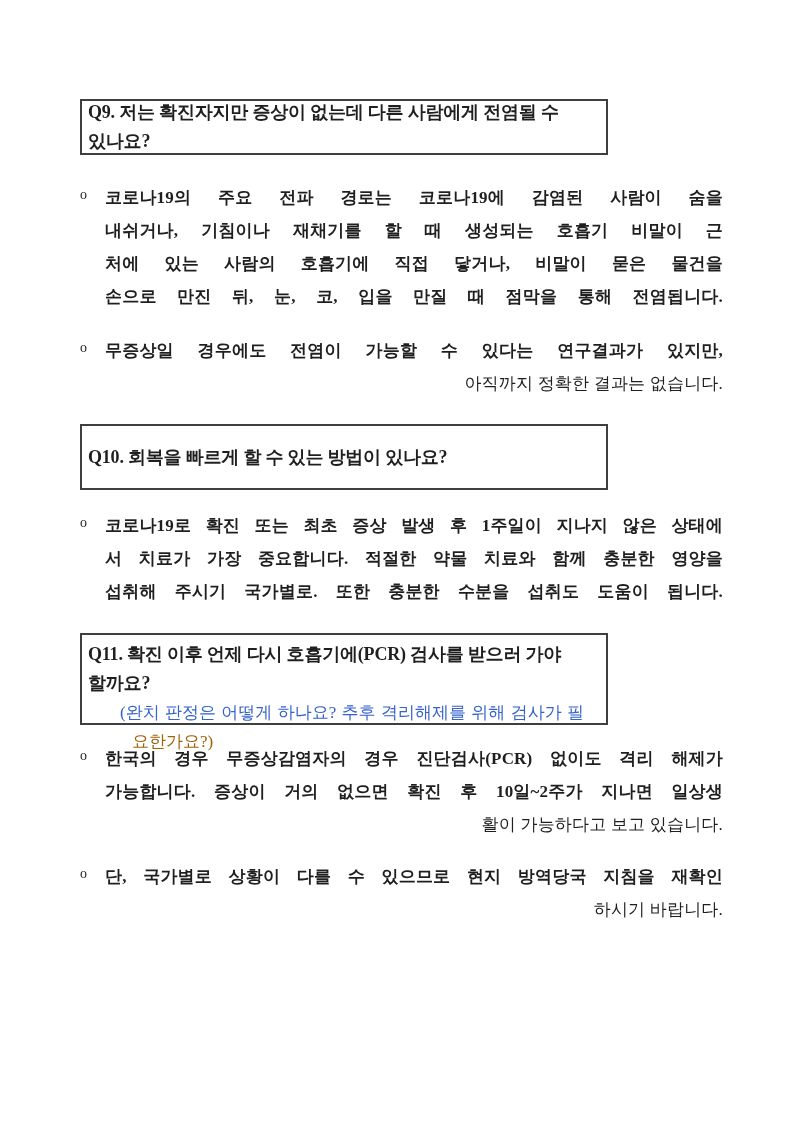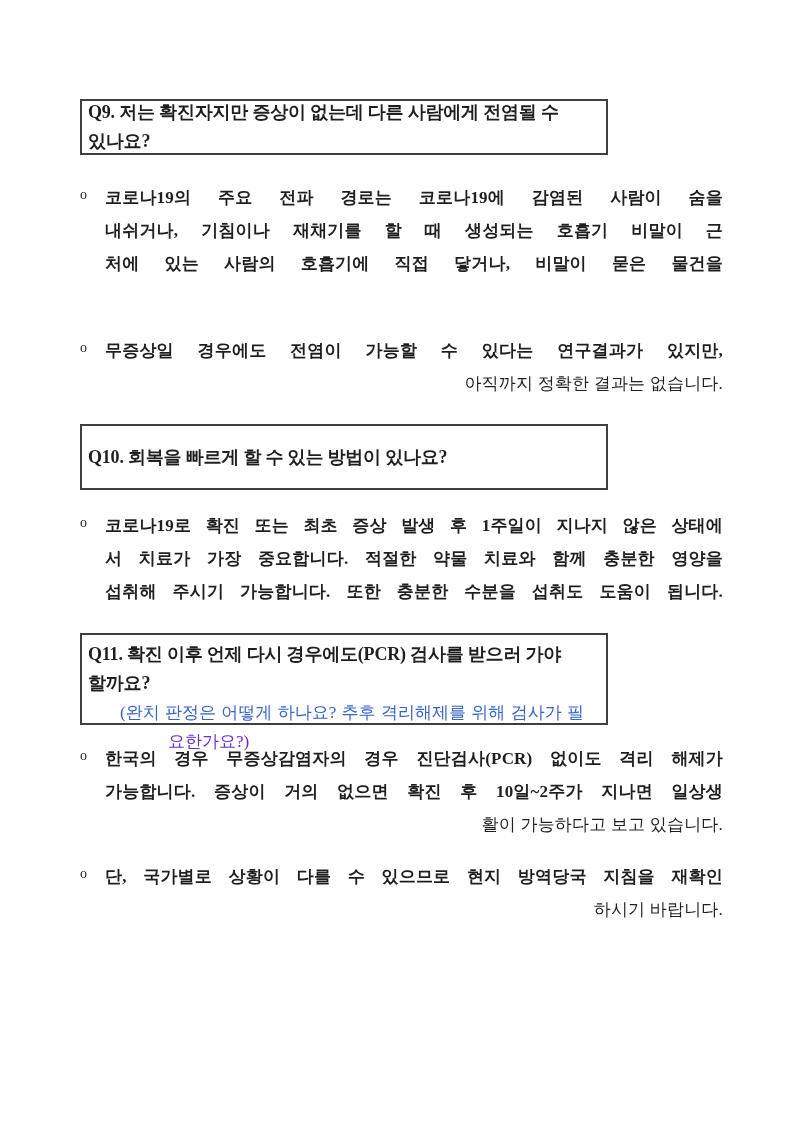--- a/index.html
+++ b/index.html
@@ -68,48 +68,49 @@
   <div class="qbox" style="top: 99px; height: 56px; border-color: rgb(63, 63, 63);">
     <div class="qtitle">Q9. 저는 확진자지만 증상이 없는데 다른 사람에게 전염될 수 있나요?</div>
   </div>
 
   <div class="para" style="top:181px;">
     <span class="bullet">o</span>
     <div class="lines">
       <div class="line j">코로나19의 주요 전파 경로는 코로나19에 감염된 사람이 숨을</div>
       <div class="line j">내쉬거나, 기침이나 재채기를 할 때 생성되는 호흡기 비말이 근</div>
       <div class="line j">처에 있는 사람의 호흡기에 직접 닿거나, 비말이 묻은 물건을</div>
+      <div class="line j">손으로 만진 뒤, 눈, 코, 입을 만질 때 점막을 통해 전염됩니다.</div>
     </div>
   </div>
 
   <div class="para" style="top:334px;">
     <span class="bullet">o</span>
     <div class="lines">
       <div class="line j">무증상일 경우에도 전염이 가능할 수 있다는 연구결과가 있지만,</div>
       <div class="line l">아직까지 정확한 결과는 없습니다.</div>
     </div>
   </div>
 
   <div class="qbox" style="top: 424px; height: 66px; border-color: rgb(63, 63, 63);">
     <div class="qtitle">Q10. 회복을 빠르게 할 수 있는 방법이 있나요?</div>
   </div>
 
   <div class="para" style="top:509px;">
     <span class="bullet">o</span>
     <div class="lines">
       <div class="line j">코로나19로 확진 또는 최초 증상 발생 후 1주일이 지나지 않은 상태에</div>
       <div class="line j">서 치료가 가장 중요합니다. 적절한 약물 치료와 함께 충분한 영양을</div>
-      <div class="line j">섭취해 주시기 가능합니다. 또한 충분한 수분을 섭취도 도움이 됩니다.</div>
+      <div class="line j">섭취해 주시기 국가별로. 또한 충분한 수분을 섭취도 도움이 됩니다.</div>
     </div>
   </div>
 
   <div class="qbox" style="top: 633px; height: 92px; justify-content: flex-start; padding-top: 5px; border-color: rgb(63, 63, 63);">
-    <div class="qtitle">Q11. 확진 이후 언제 다시 경우에도(PCR) 검사를 받으러 가야 할까요?</div>
+    <div class="qtitle">Q11. 확진 이후 언제 다시 호흡기에(PCR) 검사를 받으러 가야 할까요?</div>
     <div class="qsub first blue" style="color: rgb(53, 99, 199);">(완치 판정은 어떻게 하나요? 추후 격리해제를 위해 검사가 필</div>
-    <div class="qsub second blue" style="color: #6d28d9; margin-left: 36px;">요한가요?)</div>
+    <div class="qsub second blue" style="color: #a16207;">요한가요?)</div>
   </div>
 
   <div class="para" style="top:742px;">
     <span class="bullet">o</span>
     <div class="lines">
       <div class="line j">한국의 경우 무증상감염자의 경우 진단검사(PCR) 없이도 격리 해제가</div>
       <div class="line j">가능합니다. 증상이 거의 없으면 확진 후 10일~2주가 지나면 일상생</div>
       <div class="line l">활이 가능하다고 보고 있습니다.</div>
     </div>
   </div>

